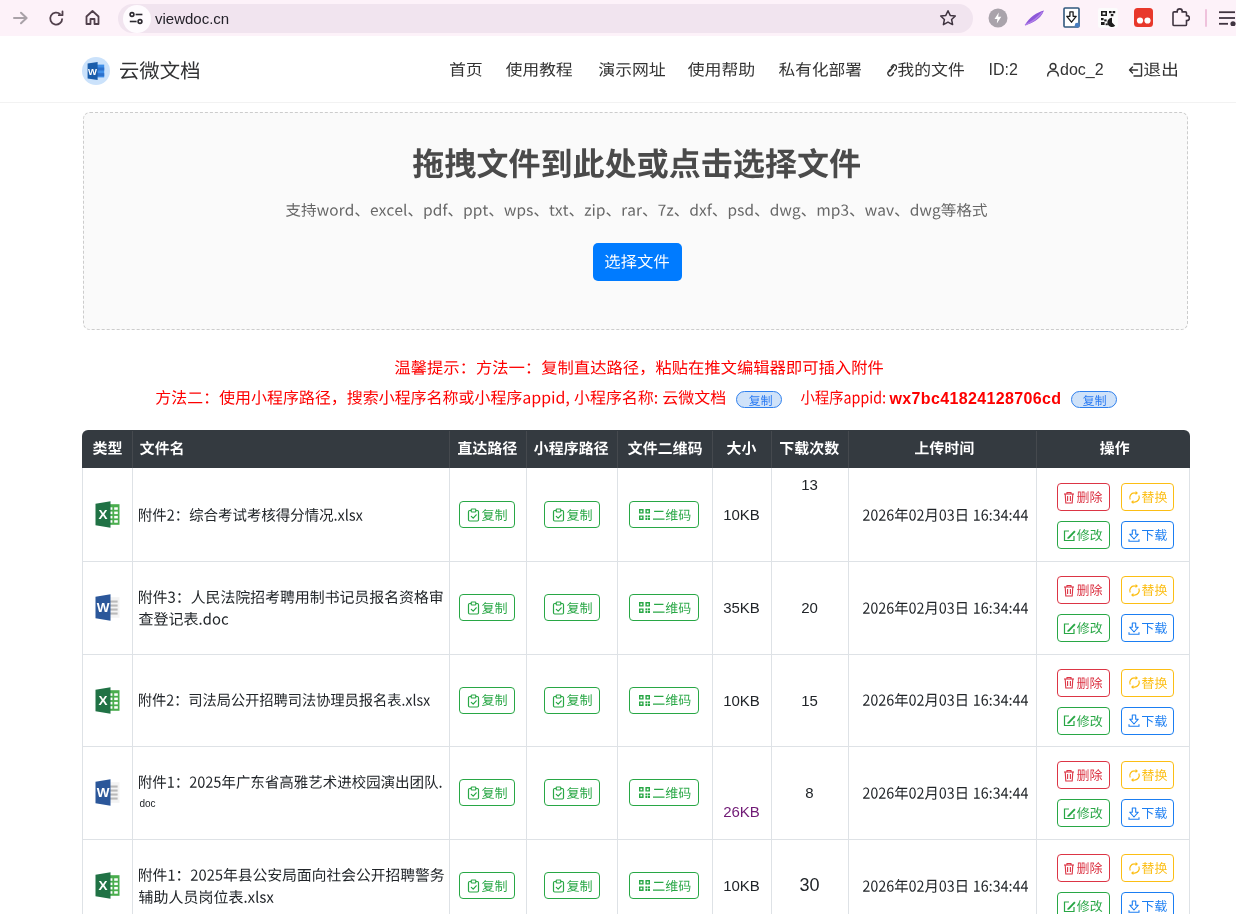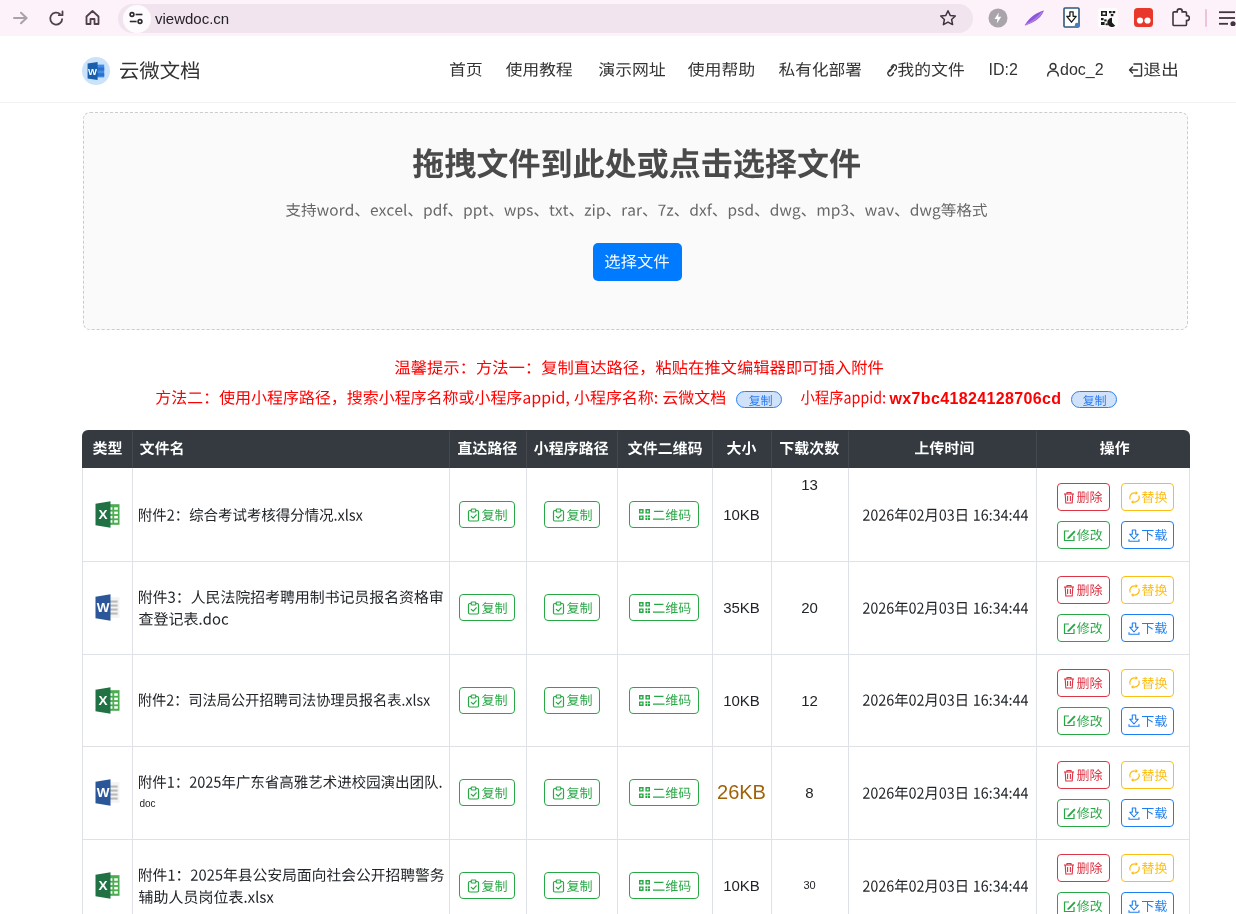--- a/index.html
+++ b/index.html
@@ -1259,21 +1259,21 @@
 <div style="position:absolute;left:652.8px;top:694.0px">
     <svg width="37.48" height="11.95" style="display:block;overflow:visible;">
       <g fill="#28a745" transform="translate(-0.741,10.894) scale(0.013000,-0.013000)">
         <use href="#q92" x="0"></use>
         <use href="#q126" x="1000"></use>
         <use href="#q127" x="2000"></use>
       </g>
     </svg>
   </div>
 <div style="position:absolute;font-size:15px;color:#212529;line-height:19px;white-space:nowrap;top:690.5px;left:741.5px;transform:translateX(-50%)">10KB</div>
-<div style="position:absolute;font-size:15px;color:#212529;line-height:19px;white-space:nowrap;top:690.5px;left:809.5px;transform:translateX(-50%)">12</div>
+<div style="position:absolute;font-size:15px;color:#212529;line-height:19px;white-space:nowrap;top:690.5px;left:809.5px;transform:translateX(-50%)">15</div>
 <div style="position:absolute;left:863.0px;top:693.1px">
     <svg width="165.00" height="13.88" style="display:block;overflow:visible;">
       <g fill="#212529" transform="translate(-0.573,12.660) scale(0.014329,-0.015000)">
         <use href="#q136" x="0"></use>
         <use href="#q137" x="555"></use>
         <use href="#q136" x="1110"></use>
         <use href="#q138" x="1665"></use>
         <use href="#q139" x="2220"></use>
         <use href="#q137" x="3220"></use>
         <use href="#q136" x="3775"></use>
@@ -1460,21 +1460,21 @@
   </div>
 <div style="position:absolute;left:652.8px;top:786.5px">
     <svg width="37.48" height="11.95" style="display:block;overflow:visible;">
       <g fill="#28a745" transform="translate(-0.741,10.894) scale(0.013000,-0.013000)">
         <use href="#q92" x="0"></use>
         <use href="#q126" x="1000"></use>
         <use href="#q127" x="2000"></use>
       </g>
     </svg>
   </div>
-<div style="position:absolute;font-size:20px;color:#a16207;line-height:19px;white-space:nowrap;top:783.0px;left:741.5px;transform:translateX(-50%)">26KB</div>
+<div style="position:absolute;font-size:15px;color:#701a75;line-height:19px;white-space:nowrap;top:802px;left:741.5px;transform:translateX(-50%)">26KB</div>
 <div style="position:absolute;font-size:15px;color:#212529;line-height:19px;white-space:nowrap;top:783.0px;left:809.5px;transform:translateX(-50%)">8</div>
 <div style="position:absolute;left:863.0px;top:785.6px">
     <svg width="165.00" height="13.88" style="display:block;overflow:visible;">
       <g fill="#212529" transform="translate(-0.573,12.660) scale(0.014329,-0.015000)">
         <use href="#q136" x="0"></use>
         <use href="#q137" x="555"></use>
         <use href="#q136" x="1110"></use>
         <use href="#q138" x="1665"></use>
         <use href="#q139" x="2220"></use>
         <use href="#q137" x="3220"></use>
@@ -1683,21 +1683,21 @@
 <div style="position:absolute;left:652.8px;top:879.5px">
     <svg width="37.48" height="11.95" style="display:block;overflow:visible;">
       <g fill="#28a745" transform="translate(-0.741,10.894) scale(0.013000,-0.013000)">
         <use href="#q92" x="0"></use>
         <use href="#q126" x="1000"></use>
         <use href="#q127" x="2000"></use>
       </g>
     </svg>
   </div>
 <div style="position:absolute;font-size:15px;color:#212529;line-height:19px;white-space:nowrap;top:876.0px;left:741.5px;transform:translateX(-50%)">10KB</div>
-<div style="position:absolute;font-size:11px;color:#212529;line-height:19px;white-space:nowrap;top:876.0px;left:809.5px;transform:translateX(-50%)">30</div>
+<div style="position:absolute;font-size:18px;color:#212529;line-height:19px;white-space:nowrap;top:876.0px;left:809.5px;transform:translateX(-50%)">30</div>
 <div style="position:absolute;left:863.0px;top:878.6px">
     <svg width="165.00" height="13.88" style="display:block;overflow:visible;">
       <g fill="#212529" transform="translate(-0.573,12.660) scale(0.014329,-0.015000)">
         <use href="#q136" x="0"></use>
         <use href="#q137" x="555"></use>
         <use href="#q136" x="1110"></use>
         <use href="#q138" x="1665"></use>
         <use href="#q139" x="2220"></use>
         <use href="#q137" x="3220"></use>
         <use href="#q136" x="3775"></use>

